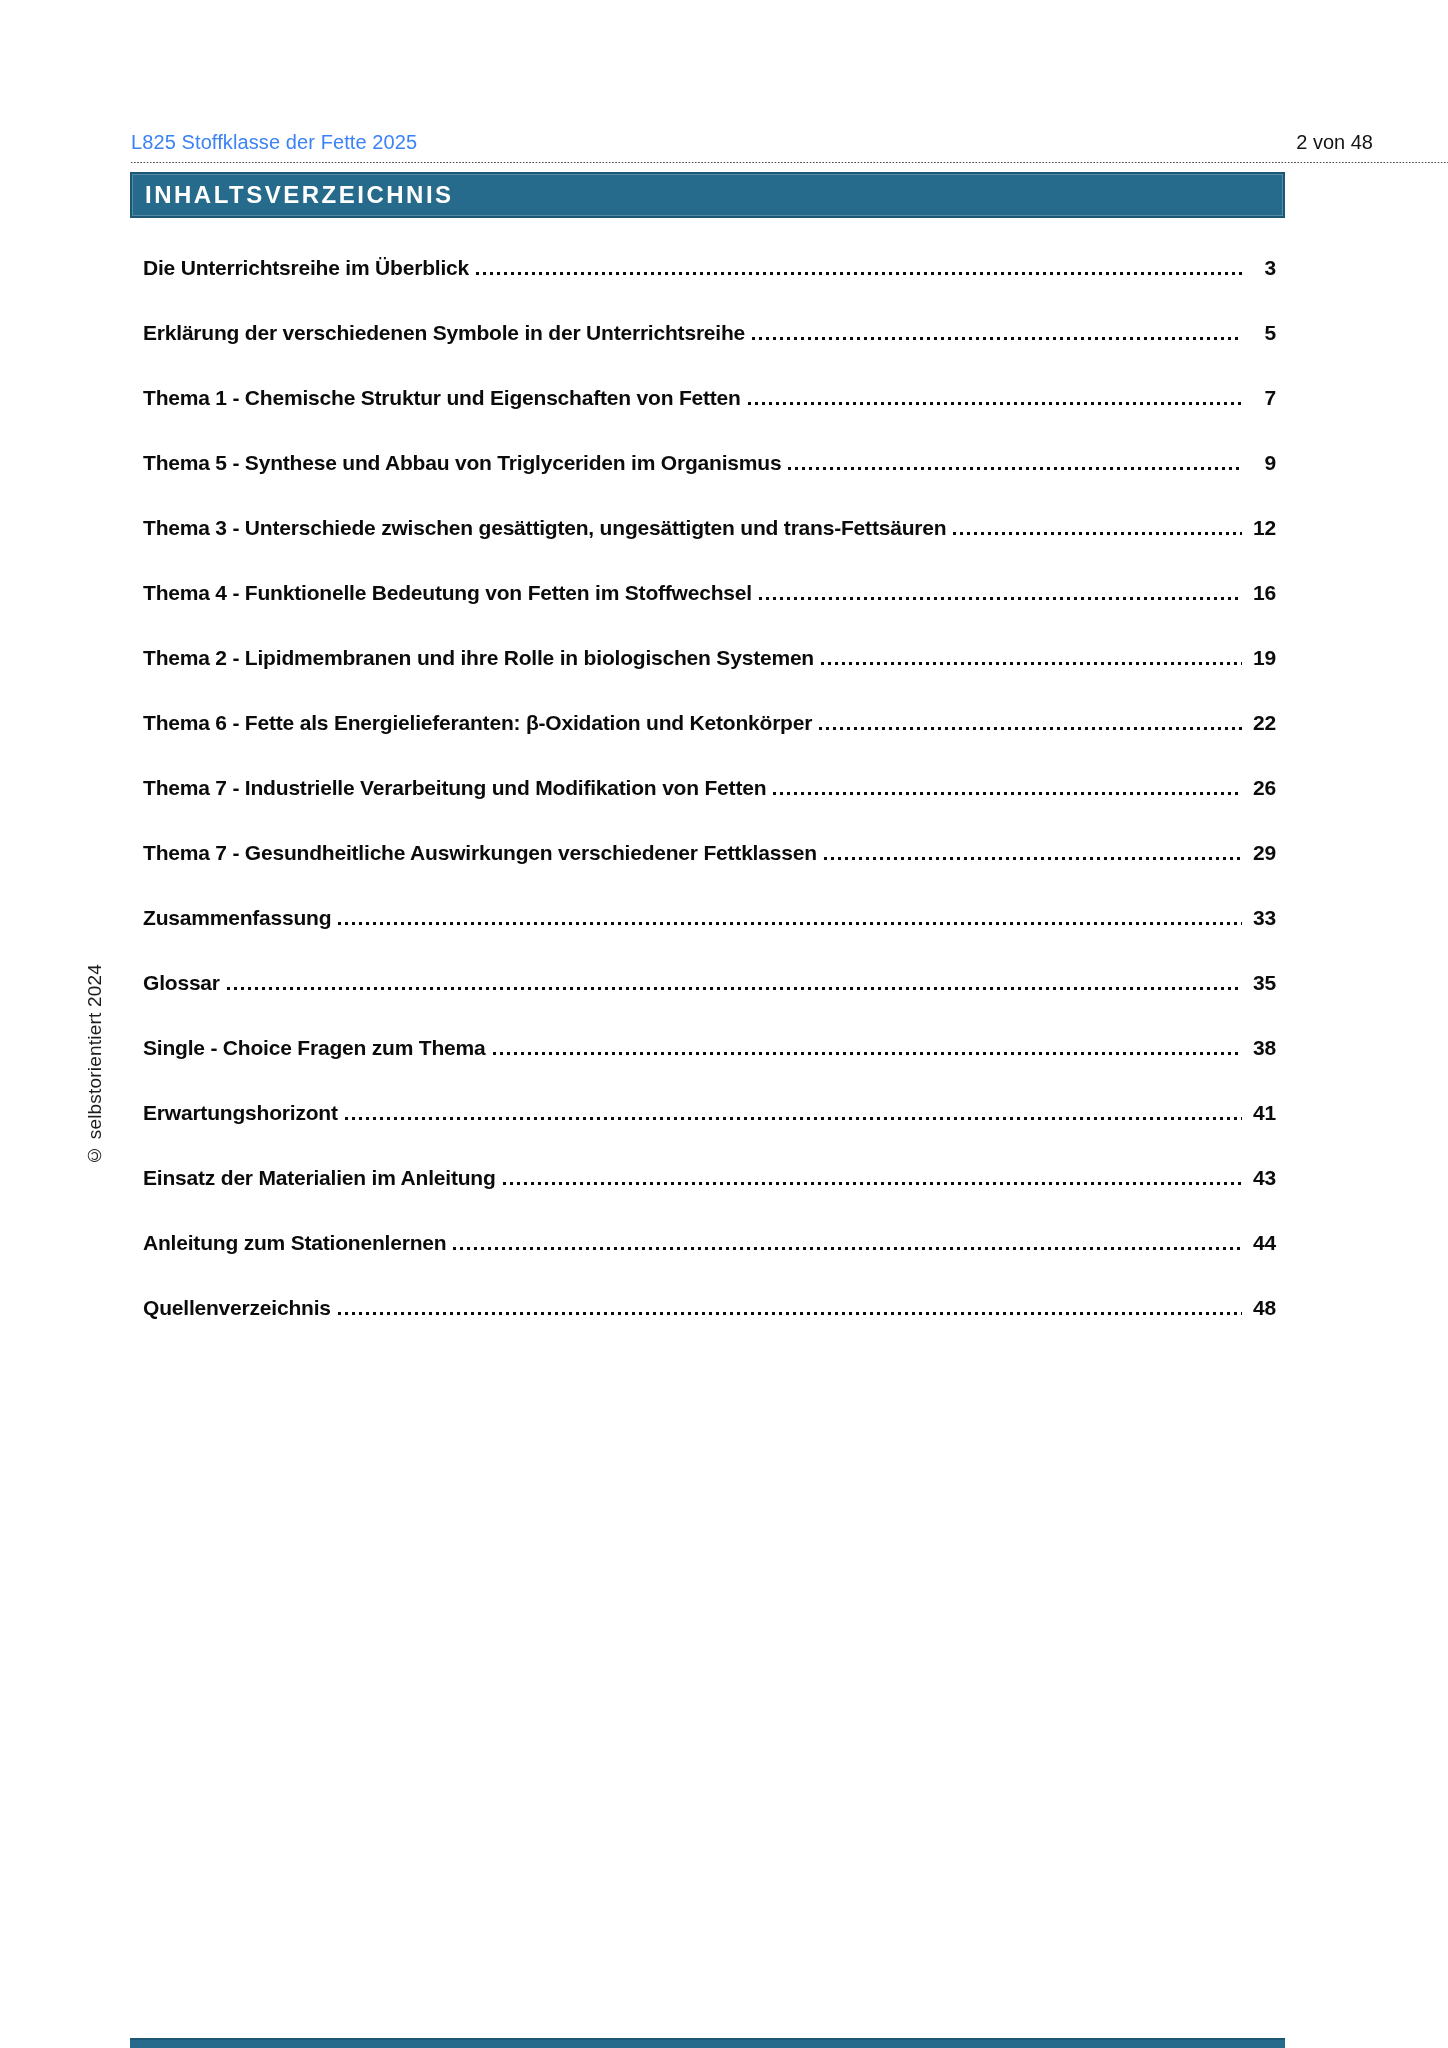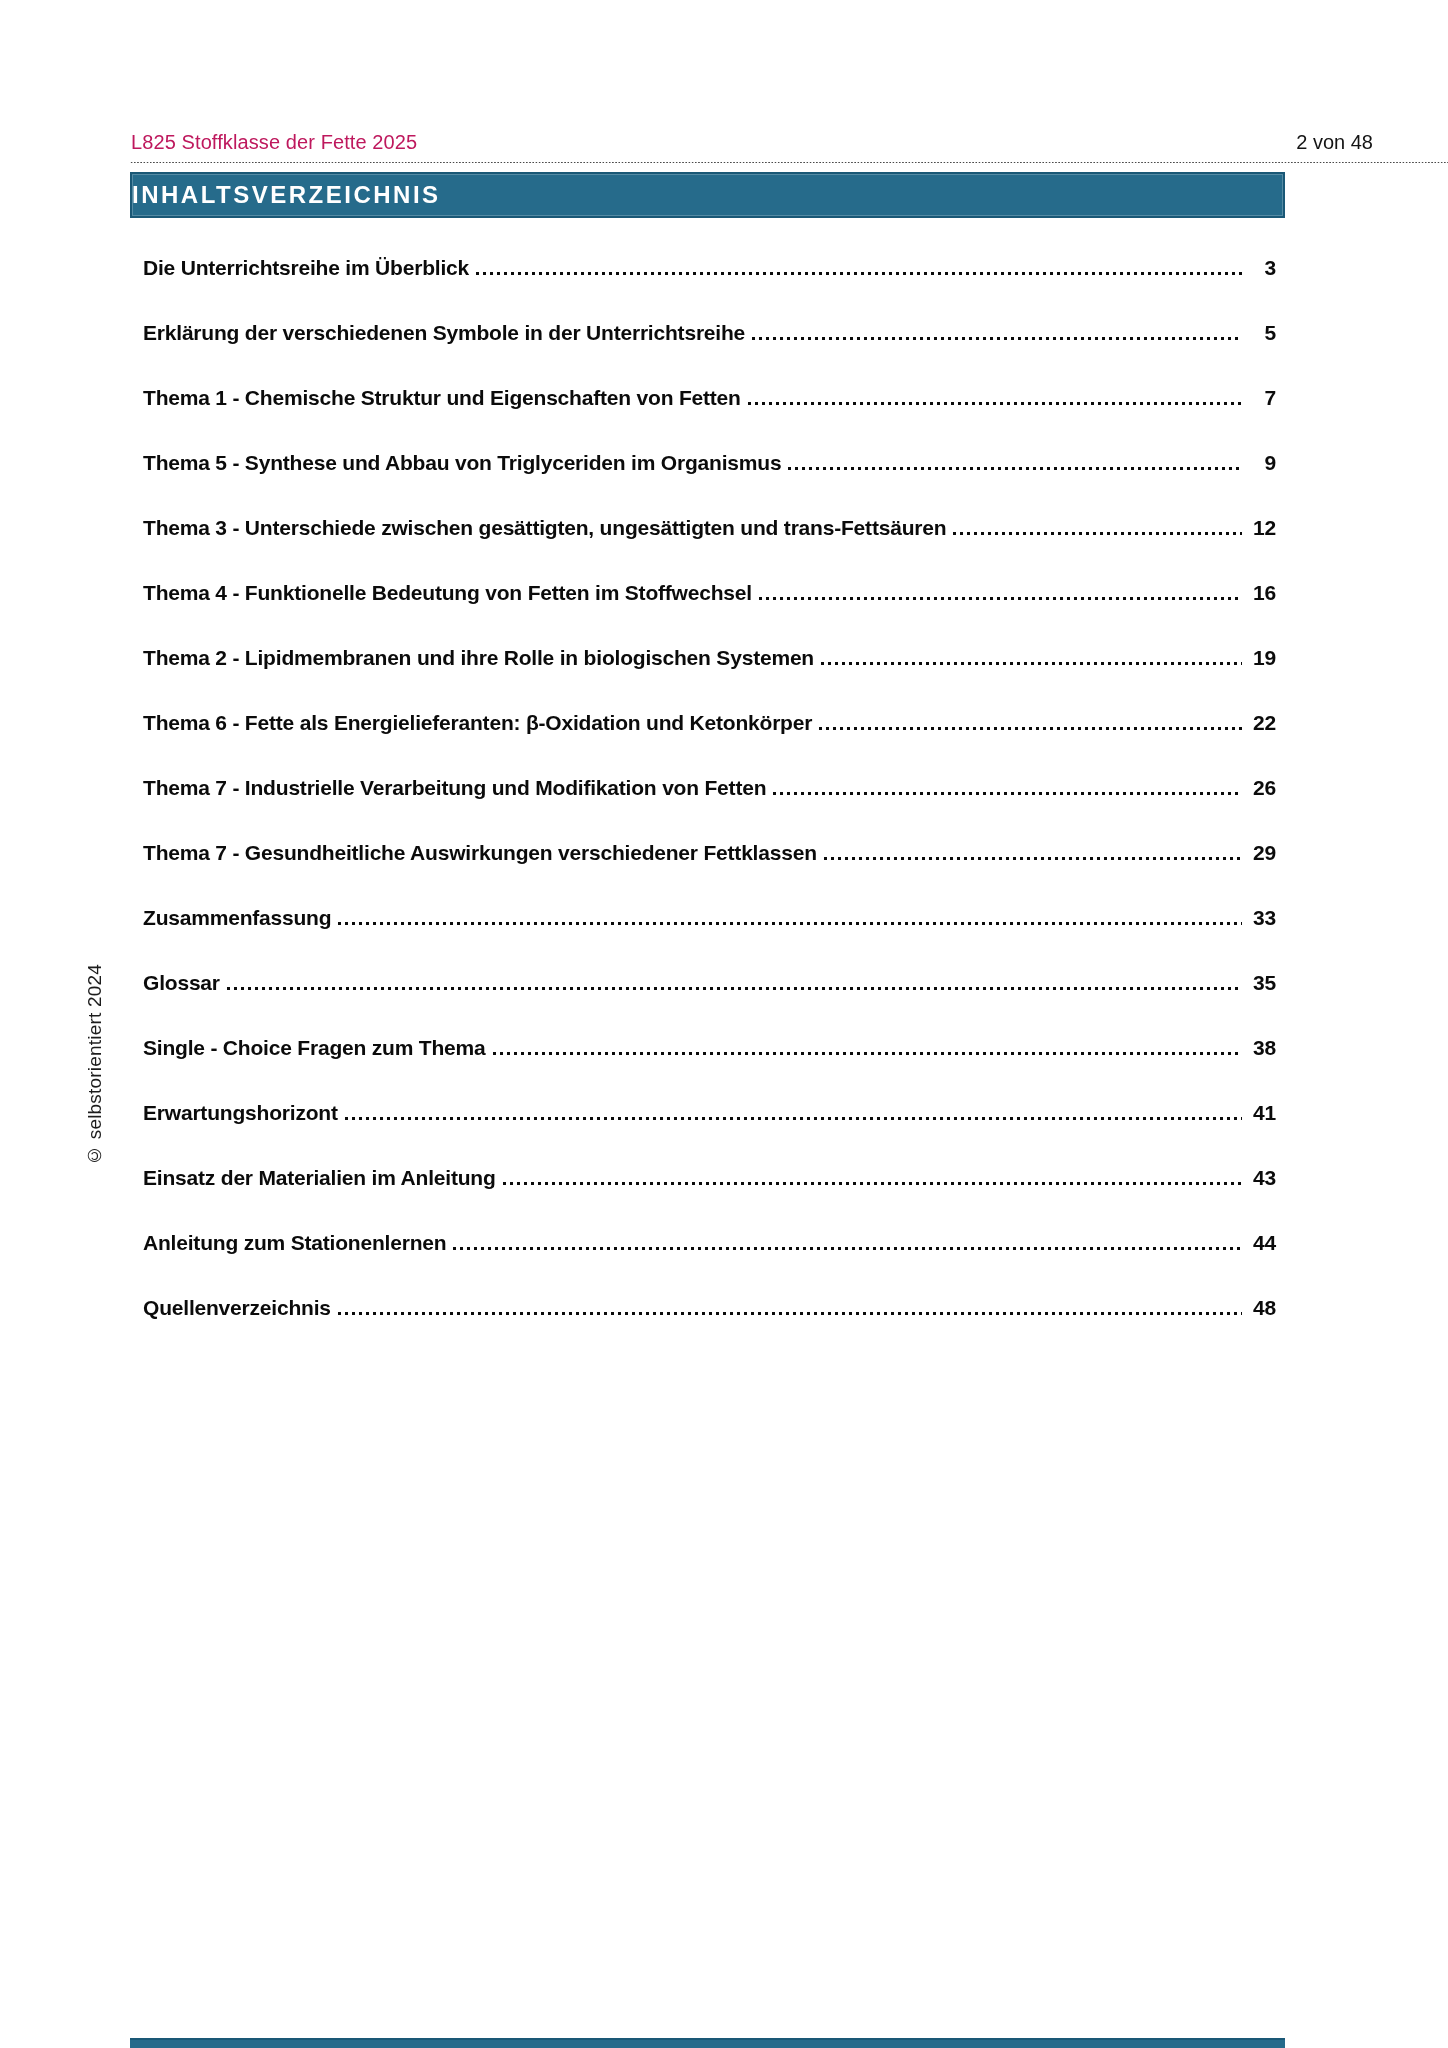--- a/index.html
+++ b/index.html
@@ -21,21 +21,21 @@
     background: #ffffff;
   }
 
   
   .hdr-left {
     position: absolute;
     left: 131px;
     top: 131px;
     font-size: 20px;
     font-weight: 400;
-    color: #be185d;
+    color: #3b82f6;
     letter-spacing: 0.1px;
     white-space: nowrap;
   }
   .hdr-right {
     position: absolute;
     right: 75px;
     top: 131px;
     font-size: 20px;
     font-weight: 400;
     color: #141414;
@@ -64,20 +64,21 @@
     box-sizing: border-box;
     box-shadow: inset 0 0 0 1px rgba(255,255,255,0.22);
     display: flex;
     align-items: center;
   }
   .banner-title {
     color: #ffffff;
     font-size: 24px;
     font-weight: 700;
     letter-spacing: 2.5px;
+    padding-left: 13px;
     white-space: nowrap;
   }
 
   
   .watermark {
     position: absolute;
     left: 84px;
     top: 948px;
     height: 218px;
     writing-mode: vertical-rl;

